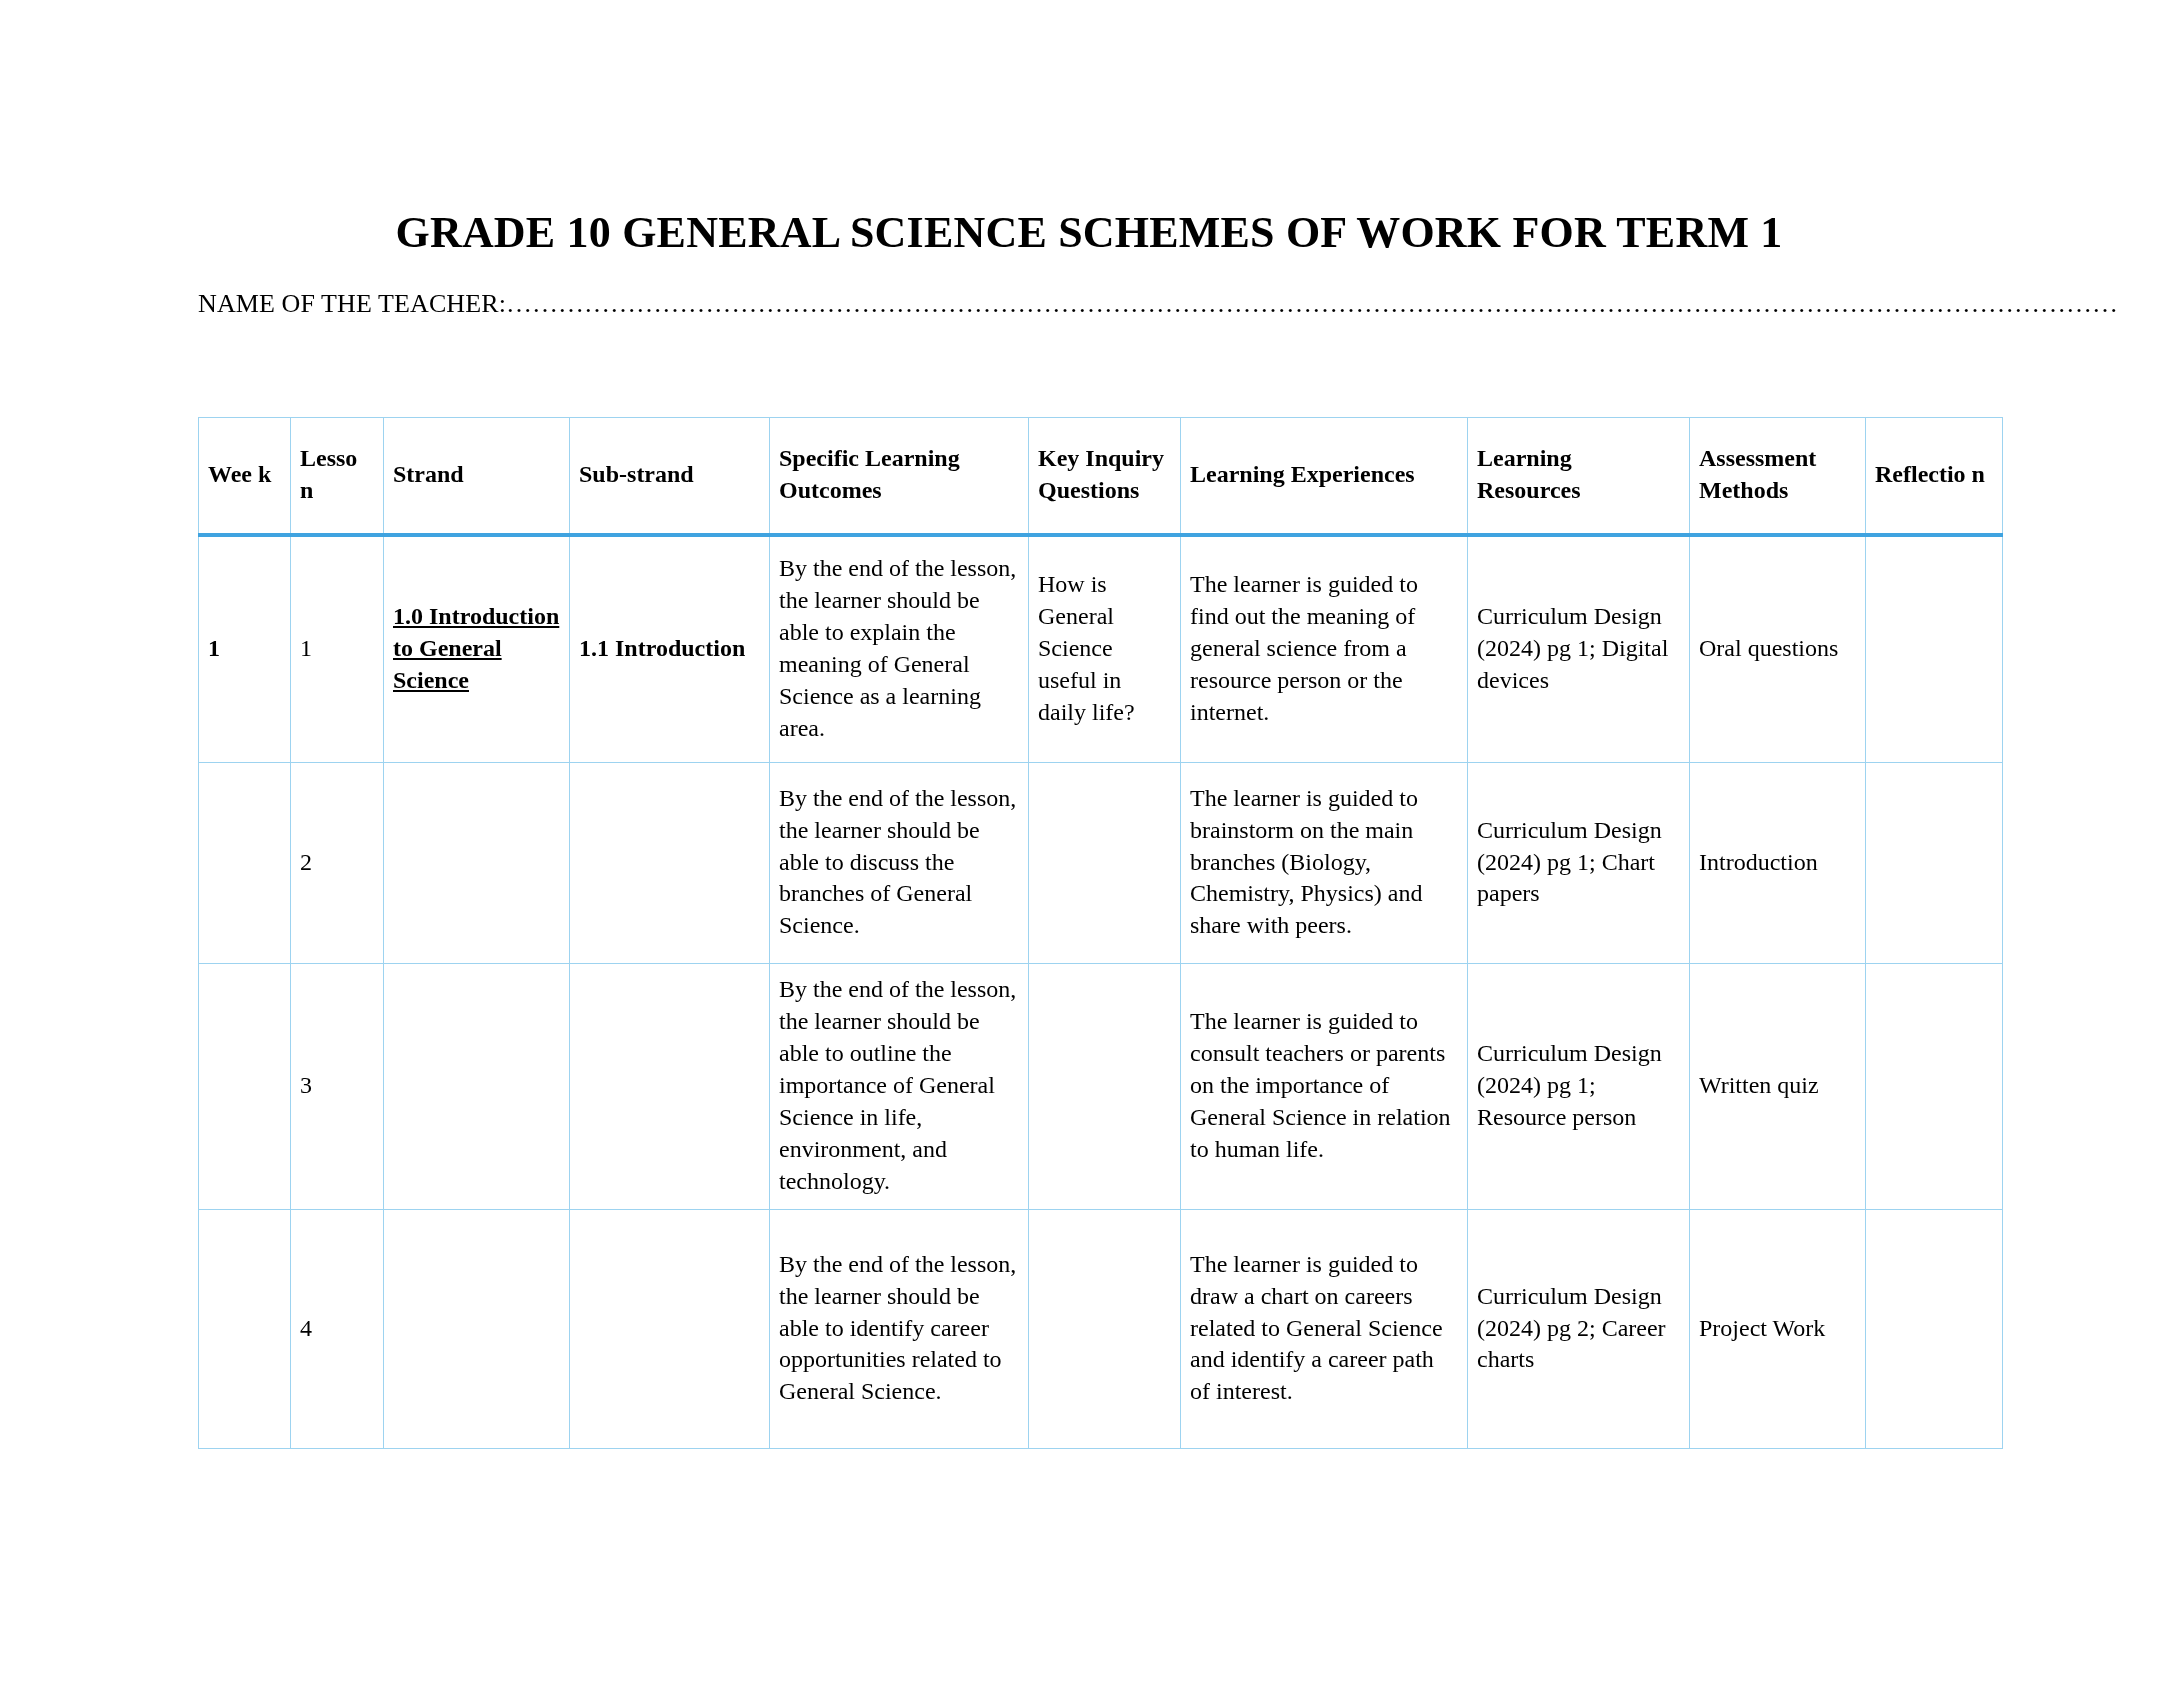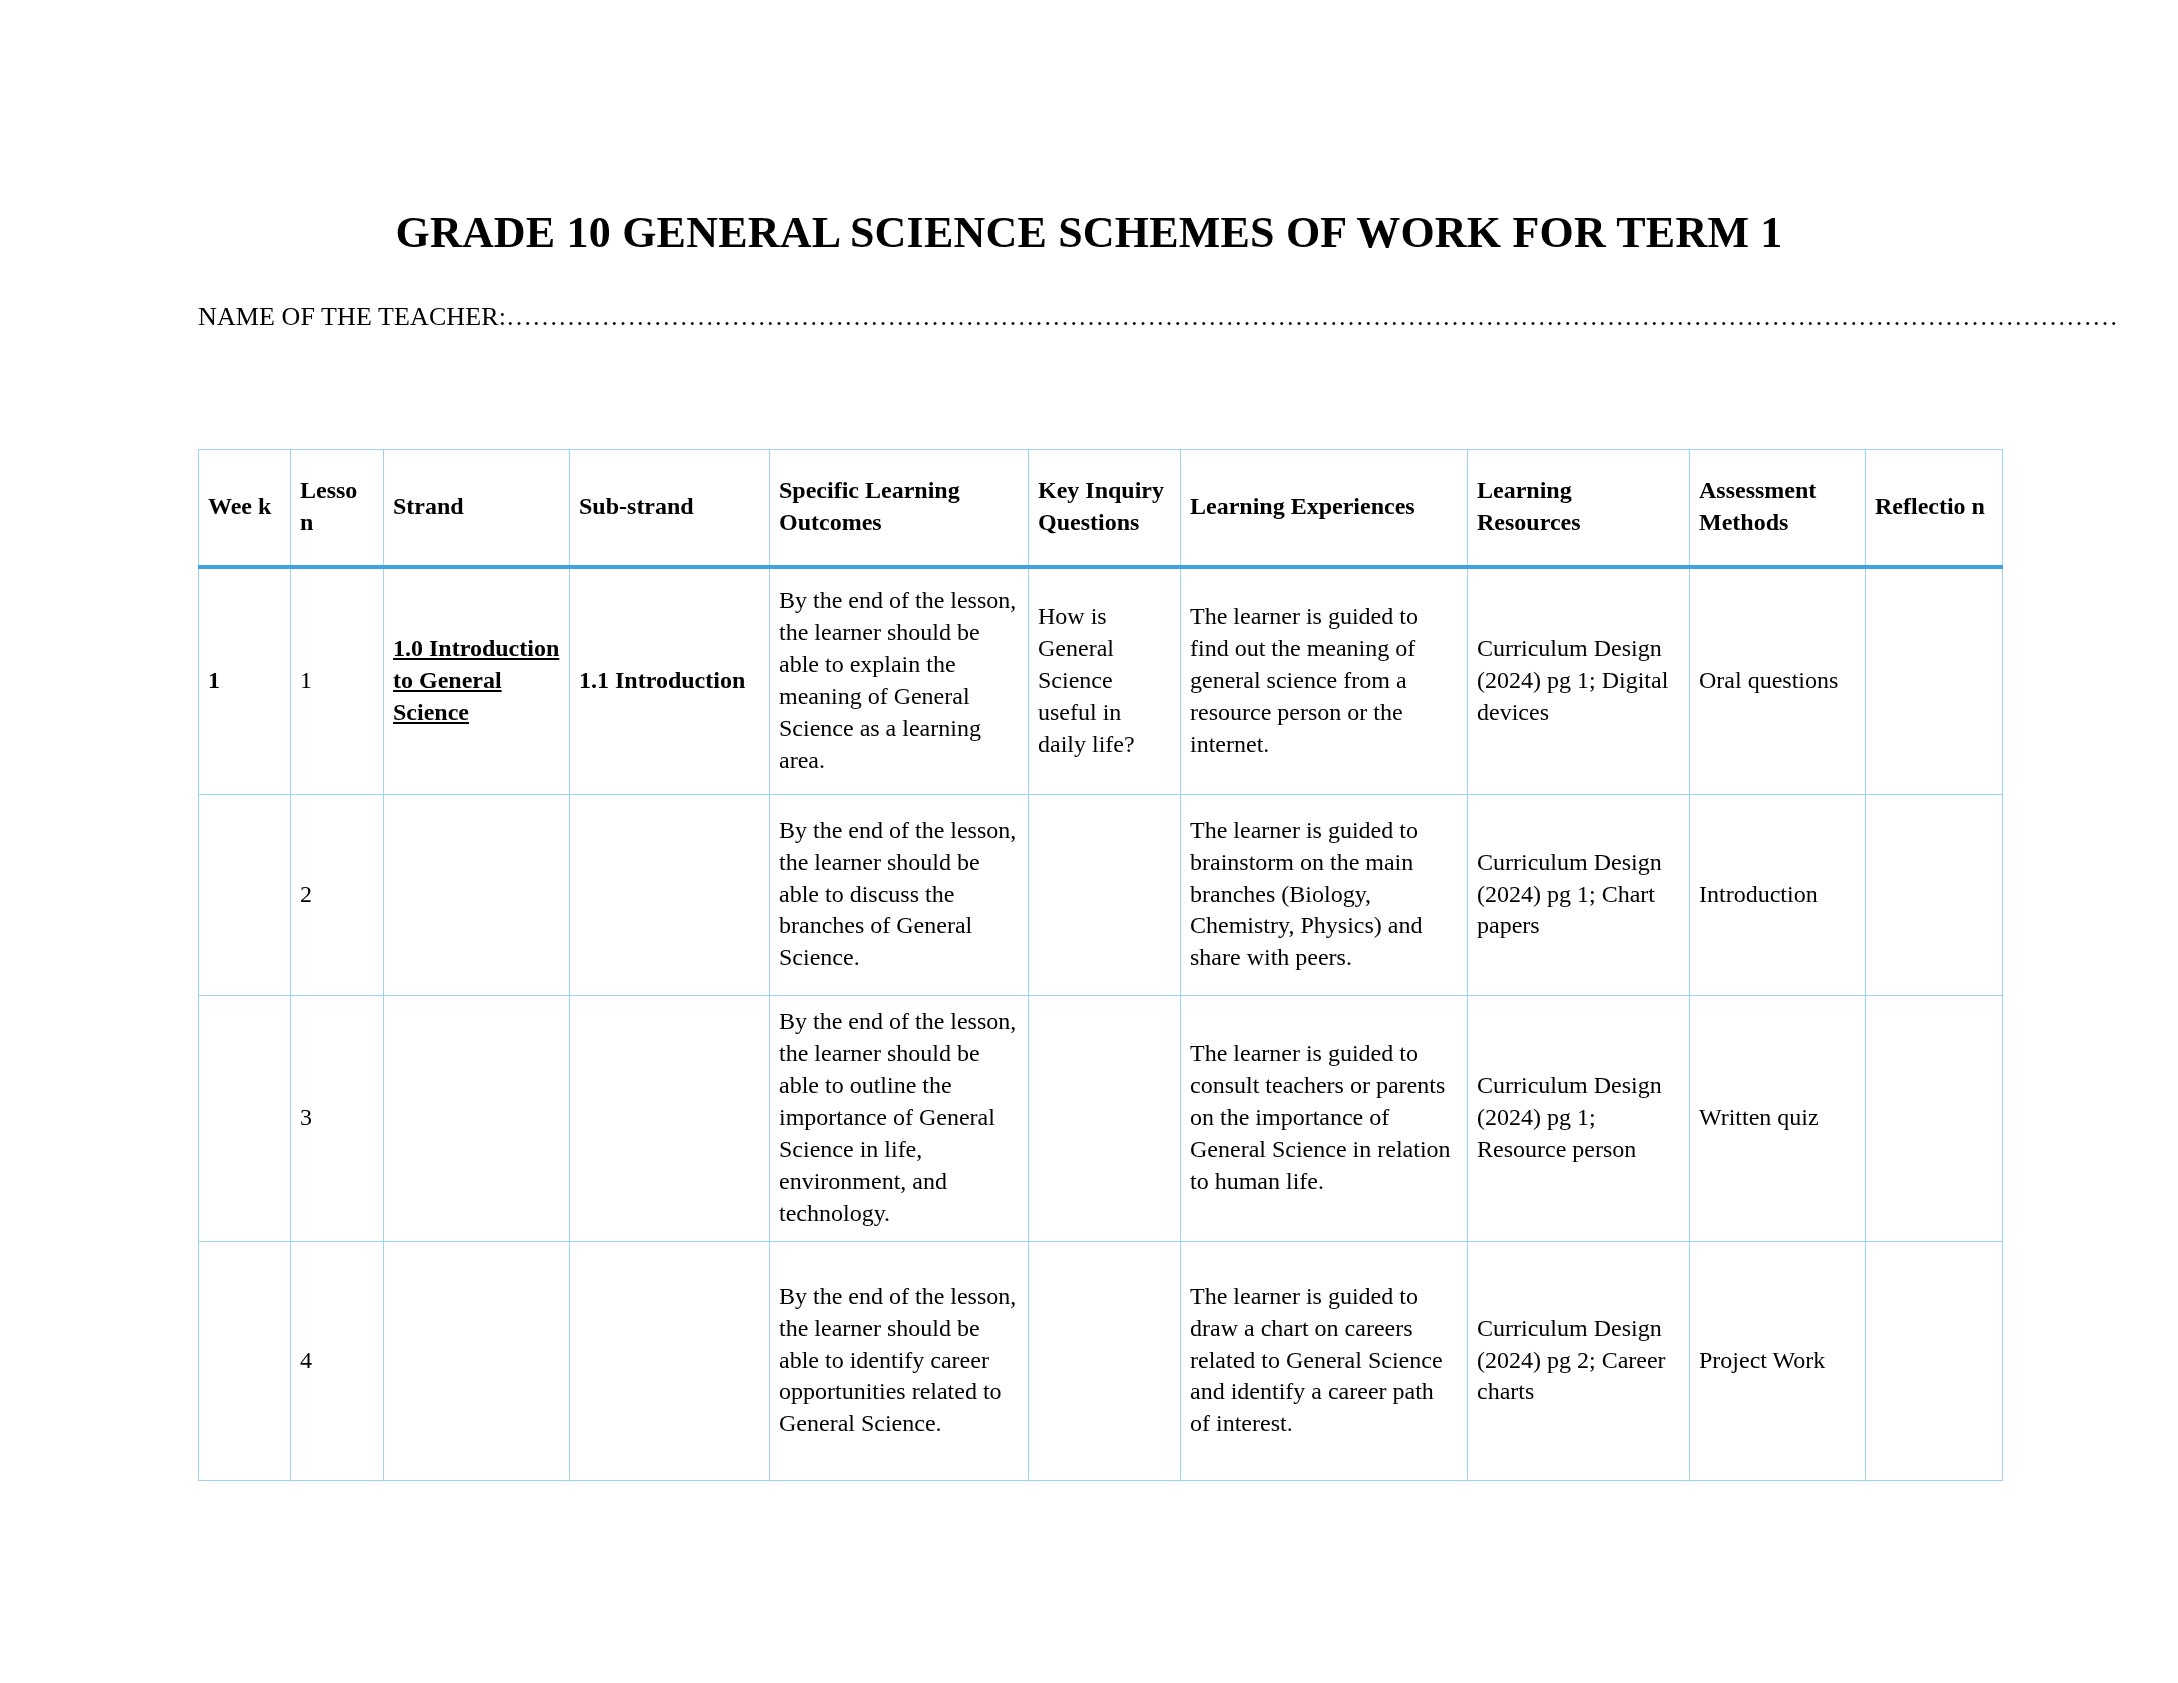--- a/index.html
+++ b/index.html
@@ -26,41 +26,41 @@
     text-align: center;
     font-weight: bold;
     font-size: 44px;
     letter-spacing: 0.2px;
     margin: 15px;
     padding-top: 194px;
     line-height: 1.1;
   }
 
   .meta-block {
-    margin-top: 45px;
+    margin-top: 32px;
     padding-left: 198px;
     padding-right: 173px;
   }
 
   .meta-line {
     font-size: 26px;
     line-height: 1.15;
     margin-bottom: 38px;
     white-space: nowrap;
     letter-spacing: 0.1px;
   }
 
   .meta-line .lbl { }
   .meta-line .dots { letter-spacing: 0px; }
   .meta-line .gap { display: inline-block; width: 14px; }
 
   table.schemes {
     position: absolute;
     left: 198px;
-    top: 434px;
+    top: 402px;
     width: 1805px;
     border-collapse: collapse;
     table-layout: fixed;
     background: #ffffff;
   }
 
   table.schemes th,
   table.schemes td {
     border: 1px solid #9dd3f0;
     vertical-align: middle;

